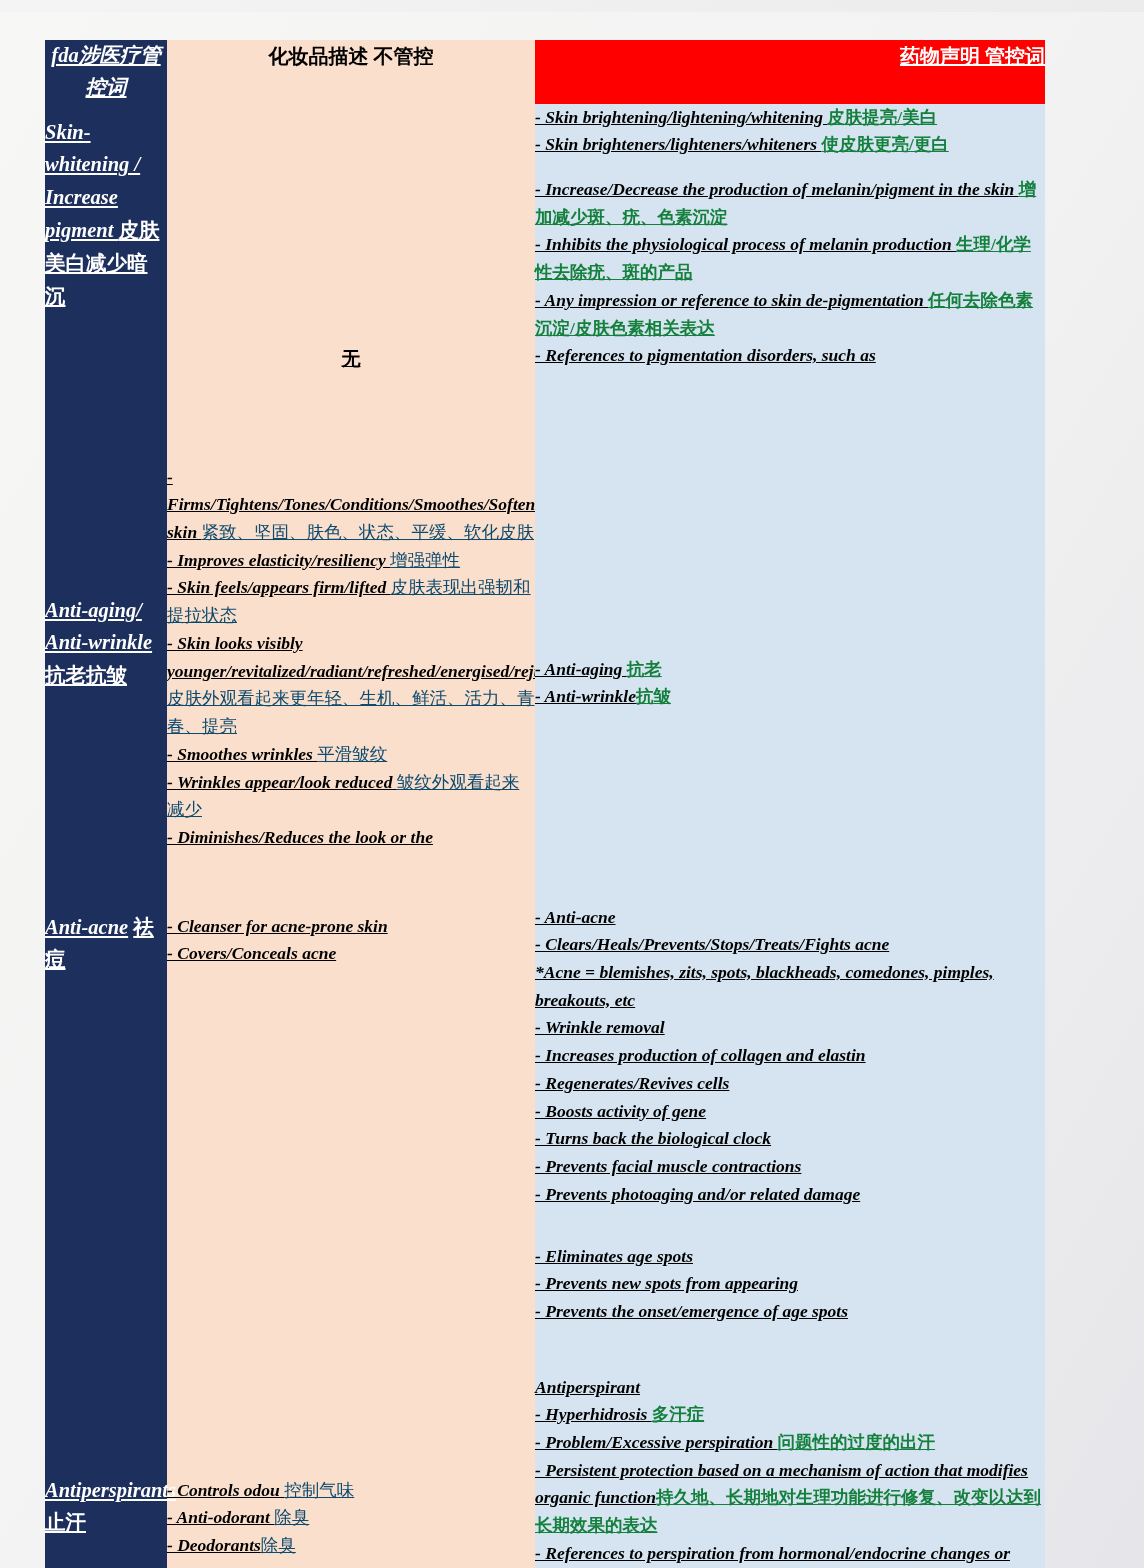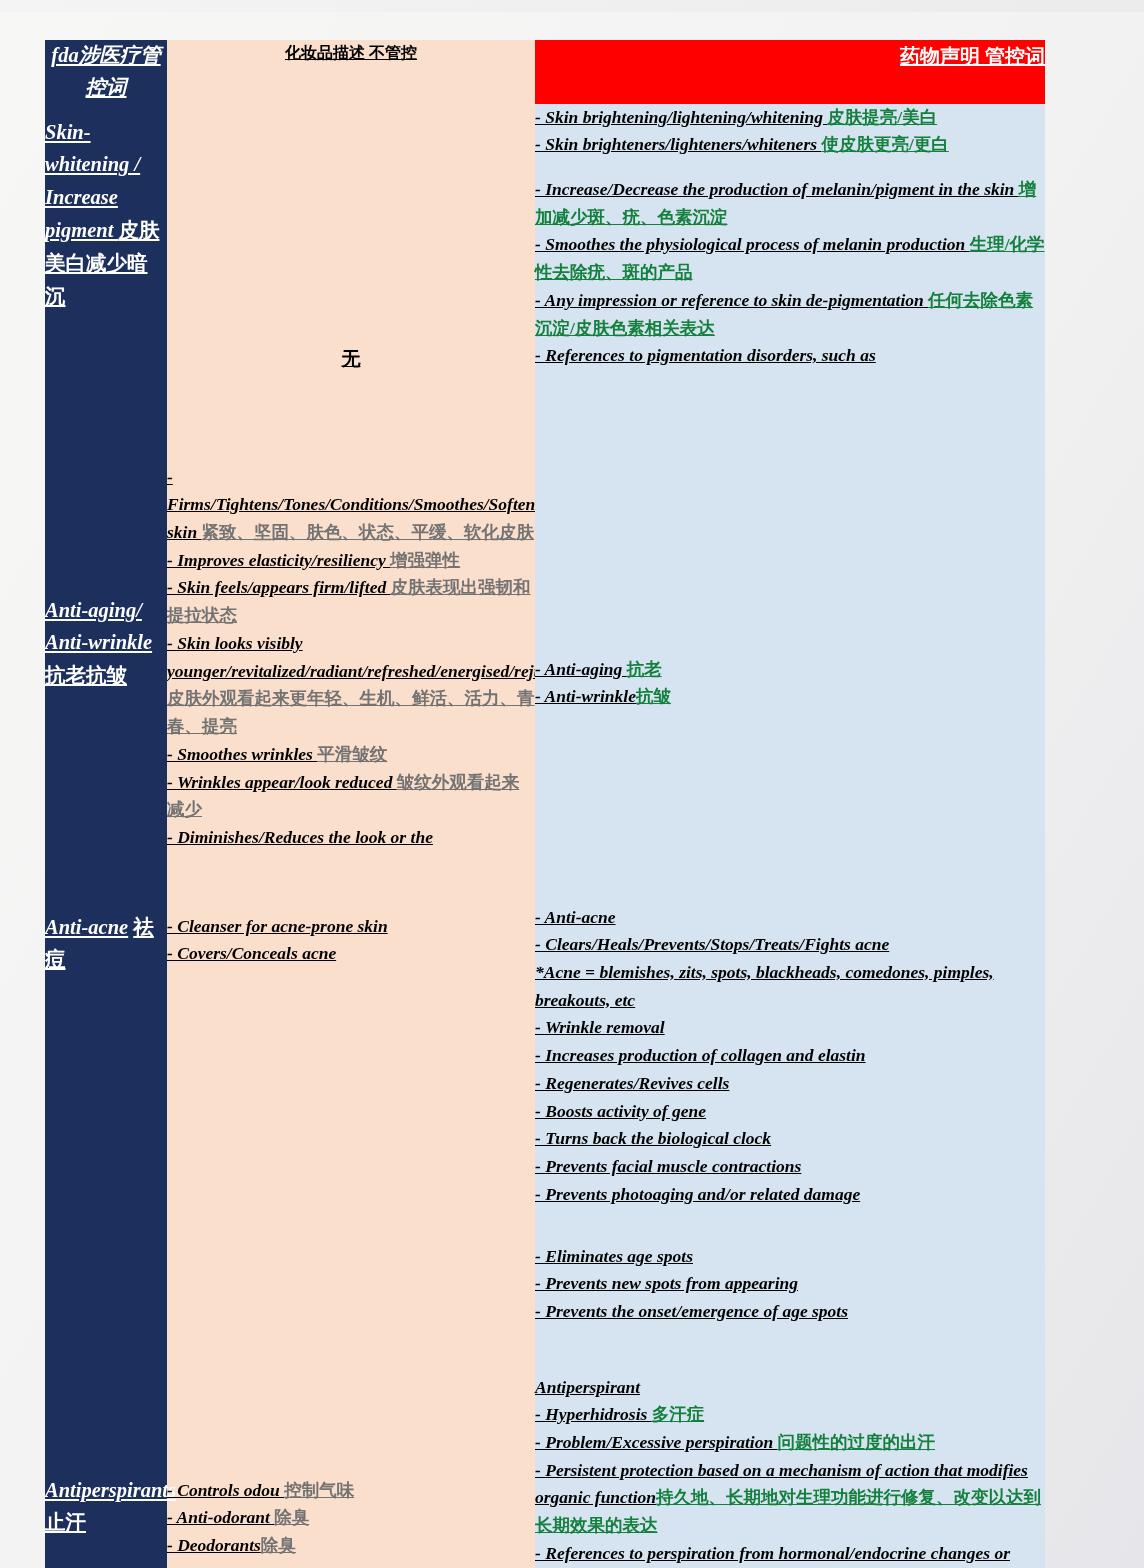--- a/index.html
+++ b/index.html
@@ -30,22 +30,22 @@
   
   .hd-cat{
     background:#1d2f5c;color:#ffffff;
     font-weight:bold;font-style:italic;
     font-size:20.5px;line-height:1.55;
     text-align:center;text-decoration:underline;
     padding:6px 4px 0 4px;
   }
   .hd-cos{
     background:#fbdfcd;color:#000000;
-    font-weight:bold;font-size:16px;line-height:1.6;
-    text-align:center;text-decoration:underline;
+    font-weight:bold;font-size:20px;line-height:1.6;
+    text-align:center;
     padding:30px 6px 6px 6px;
   }
   .hd-drug{
     background:#fe0000;color:#ffffff;
     font-weight:bold;font-size:20px;line-height:1.6;
     text-align:right;text-decoration:underline;
     padding:30px 6px 30px 6px;
   }
 
   
@@ -74,21 +74,21 @@
   .en{
     font-weight:bold;font-style:italic;
     text-decoration:underline;color:#000000;font-family:Liberation Serif, serif;
   }
   .cn-red{
     font-weight:bold;color:#15803d;
     text-decoration:underline;
     font-family:Liberation Serif, serif;
   }
   .cn-green{
-    font-weight:bold;color:#737373;
+    font-weight:normal;color:#0c4a6e;
     text-decoration:underline;
   }
   .spacer{display:block;height:17px;}
   .pad-t{display:block;height:12px;}
 
   .center-none{
     display:block;text-align:center;
     font-weight:bold;font-size:19px;
     text-decoration:underline;color:#000;
     padding-top:240px;
@@ -128,21 +128,21 @@
             <span class="en">- Skin brightening/lightening/whitening </span><span class="cn-red">皮肤提亮/美白</span>
           </span>
           <span class="ln">
             <span class="en">- Skin brighteners/lighteners/whiteners </span><span class="cn-red">使皮肤更亮/更白</span>
           </span>
           <span class="spacer"></span>
           <span class="ln">
             <span class="en">- Increase/Decrease the production of melanin/pigment in the skin </span><span class="cn-red">增加减少斑、疣、色素沉淀</span>
           </span>
           <span class="ln">
-            <span class="en">- Smoothes the physiological process of melanin production </span><span class="cn-red">生理/化学性去除疣、斑的产品</span>
+            <span class="en">- Inhibits the physiological process of melanin production </span><span class="cn-red">生理/化学性去除疣、斑的产品</span>
           </span>
           <span class="ln">
             <span class="en">- Any impression or reference to skin de-pigmentation </span><span class="cn-red">任何去除色素沉淀/皮肤色素相关表达</span>
           </span>
           <span class="ln">
             <span class="en">- References to pigmentation disorders, such as </span>
           </span>
         </td>
       </tr>
 

